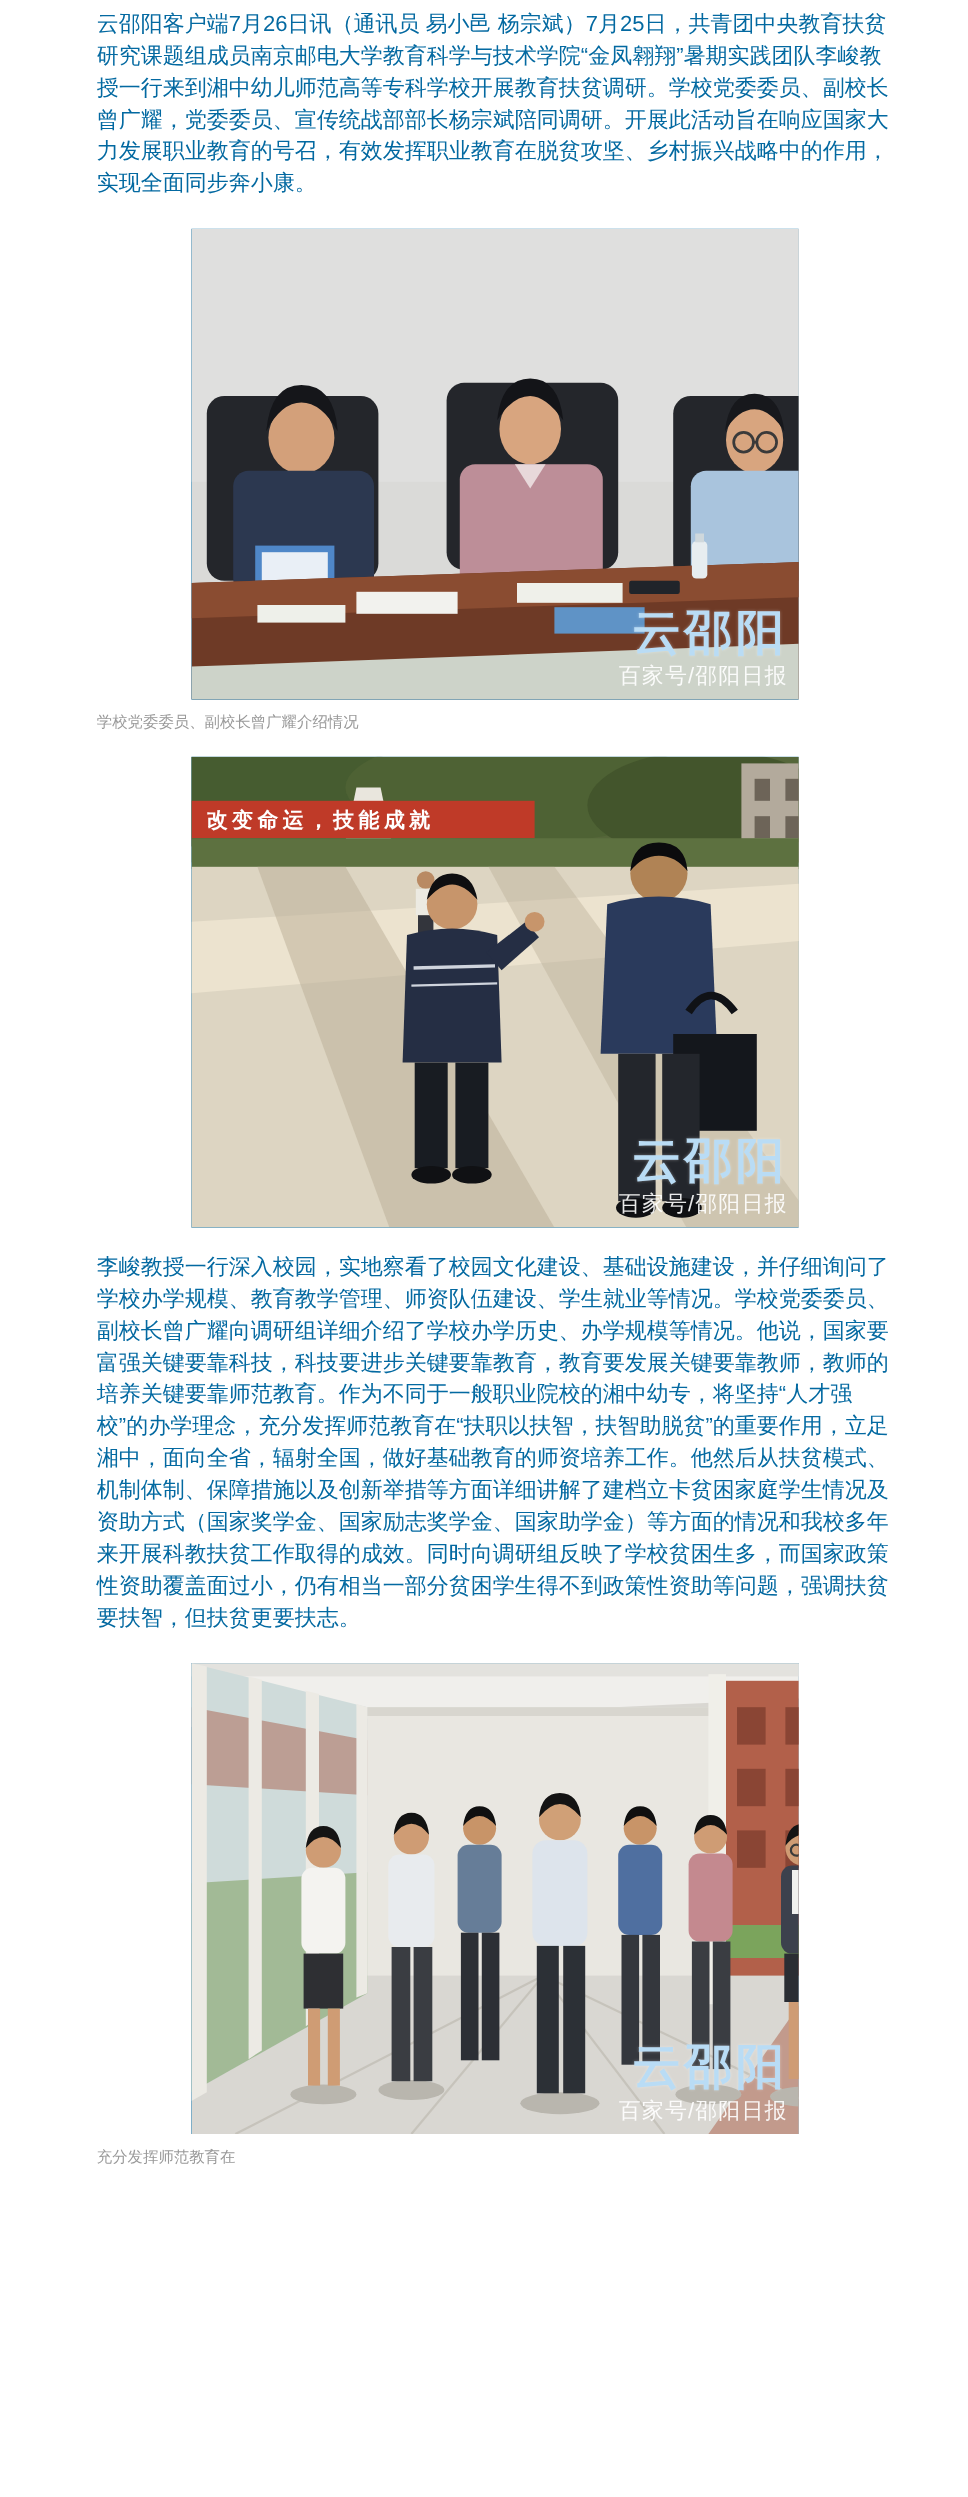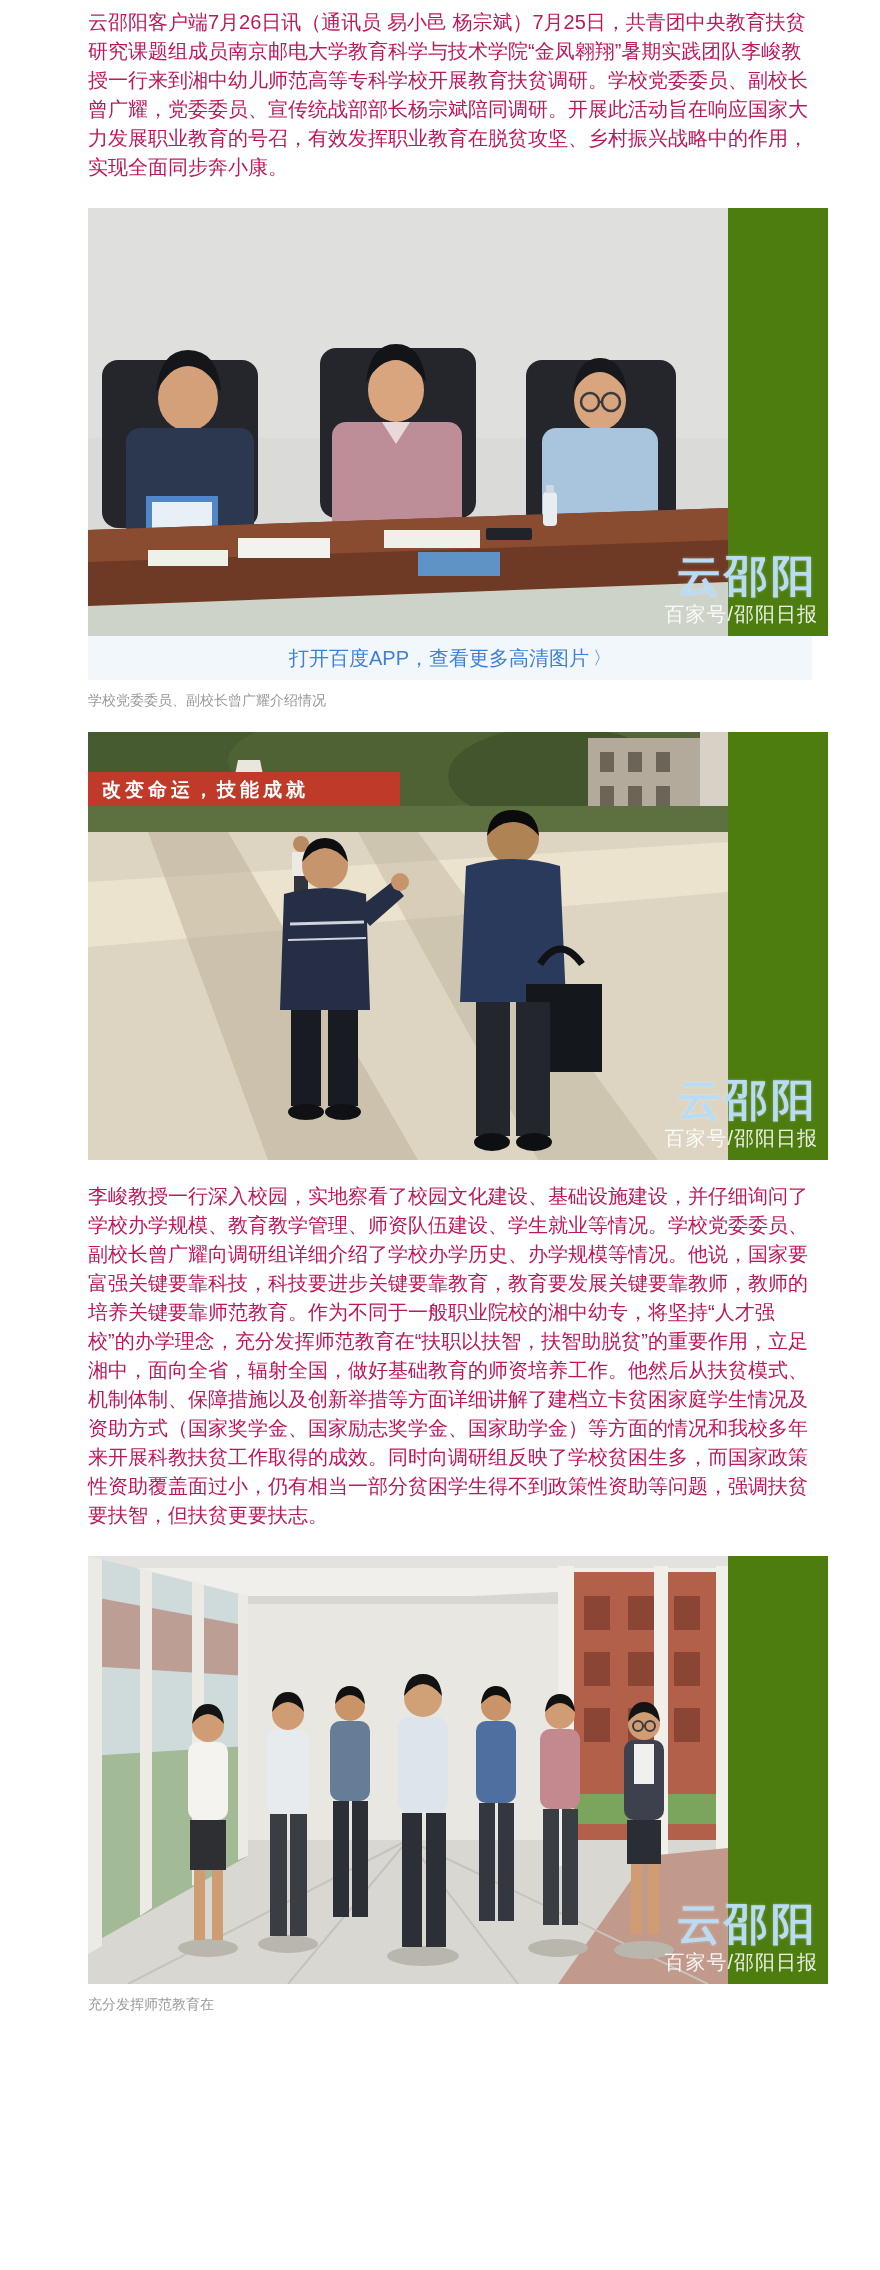--- a/index.html
+++ b/index.html
@@ -1,21 +1,21 @@
 <!DOCTYPE html>
 <html><head>
 <meta charset="utf-8">
 <style>
   html,body{margin:0;padding:0;background:#ffffff;}
   body{width:880px;height:2270px;overflow:hidden;
        font-family:"Liberation Sans","DejaVu Sans",sans-serif;}
   .content{width:724px;margin-left:88px;padding-top:8px;}
-  .para{font-size:20px;line-height:29px;color:#be185d;margin:0 0 26px 0;text-align:left;word-break:break-all;}
+  .para{font-size:20px;line-height:29px;color:#0369a1;margin:0 0 26px 0;text-align:left;word-break:break-all;}
   figure{margin:0 0 22px 0;}
-  .photo{position:relative;width:740px;height:428px;margin:0 auto;overflow:hidden;background:#4d7c0f;}
+  .photo{position:relative;width:552px;height:428px;margin:0 auto;overflow:hidden;background:#0369a1;}
   .photo svg{position:absolute;left:0;top:0;display:block;}
   .wm{position:absolute;right:10px;bottom:8px;text-align:right;pointer-events:none;}
   .wm-logo{font-size:44px;font-weight:bold;letter-spacing:3px;color:#b9dcf5;
            text-shadow:0 0 3px rgba(255,255,255,0.35);line-height:46px;}
   .wm-credit{font-size:20px;color:rgba(255,255,255,0.9);margin-top:2px;letter-spacing:1px;}
   .app-bar{width:724px;height:44px;margin:0;background:#f2f7fb;display:flex;align-items:center;
            justify-content:center;cursor:pointer;}
   .app-bar .label{font-size:20px;color:#3e7fdd;}
   .app-bar .chev{font-size:18px;color:#3e7fdd;margin-left:4px;}
   figcaption{font-size:14px;color:#999999;margin:10px 0 0 0;line-height:20px;}
@@ -77,24 +77,20 @@
         <rect x="330" y="344" width="82" height="24" fill="#5f93c6"></rect>
         <rect x="398" y="320" width="46" height="12" rx="2" fill="#20242a"></rect>
         <rect x="455" y="284" width="14" height="34" rx="4" fill="#e7edf0"></rect>
         <rect x="458" y="277" width="8" height="8" fill="#cfd8dc"></rect>
       </svg>
       <div class="wm">
         <div class="wm-logo">云邵阳</div>
         <div class="wm-credit">百家号/邵阳日报</div>
       </div>
     </div>
-    <div class="app-bar">
-      <span class="label">打开百度APP，查看更多高清图片</span>
-      <span class="chev">〉</span>
-    </div>
     <figcaption>学校党委委员、副校长曾广耀介绍情况</figcaption>
   </figure>
 
   <figure>
     <div class="photo">
       <svg width="640" height="428" viewBox="0 0 640 428">
         <rect width="640" height="428" fill="#ddd5c2"></rect>
 
         <rect width="640" height="96" fill="#55663a"></rect>
         <ellipse cx="80" cy="38" rx="130" ry="55" fill="#465c30"></ellipse>

